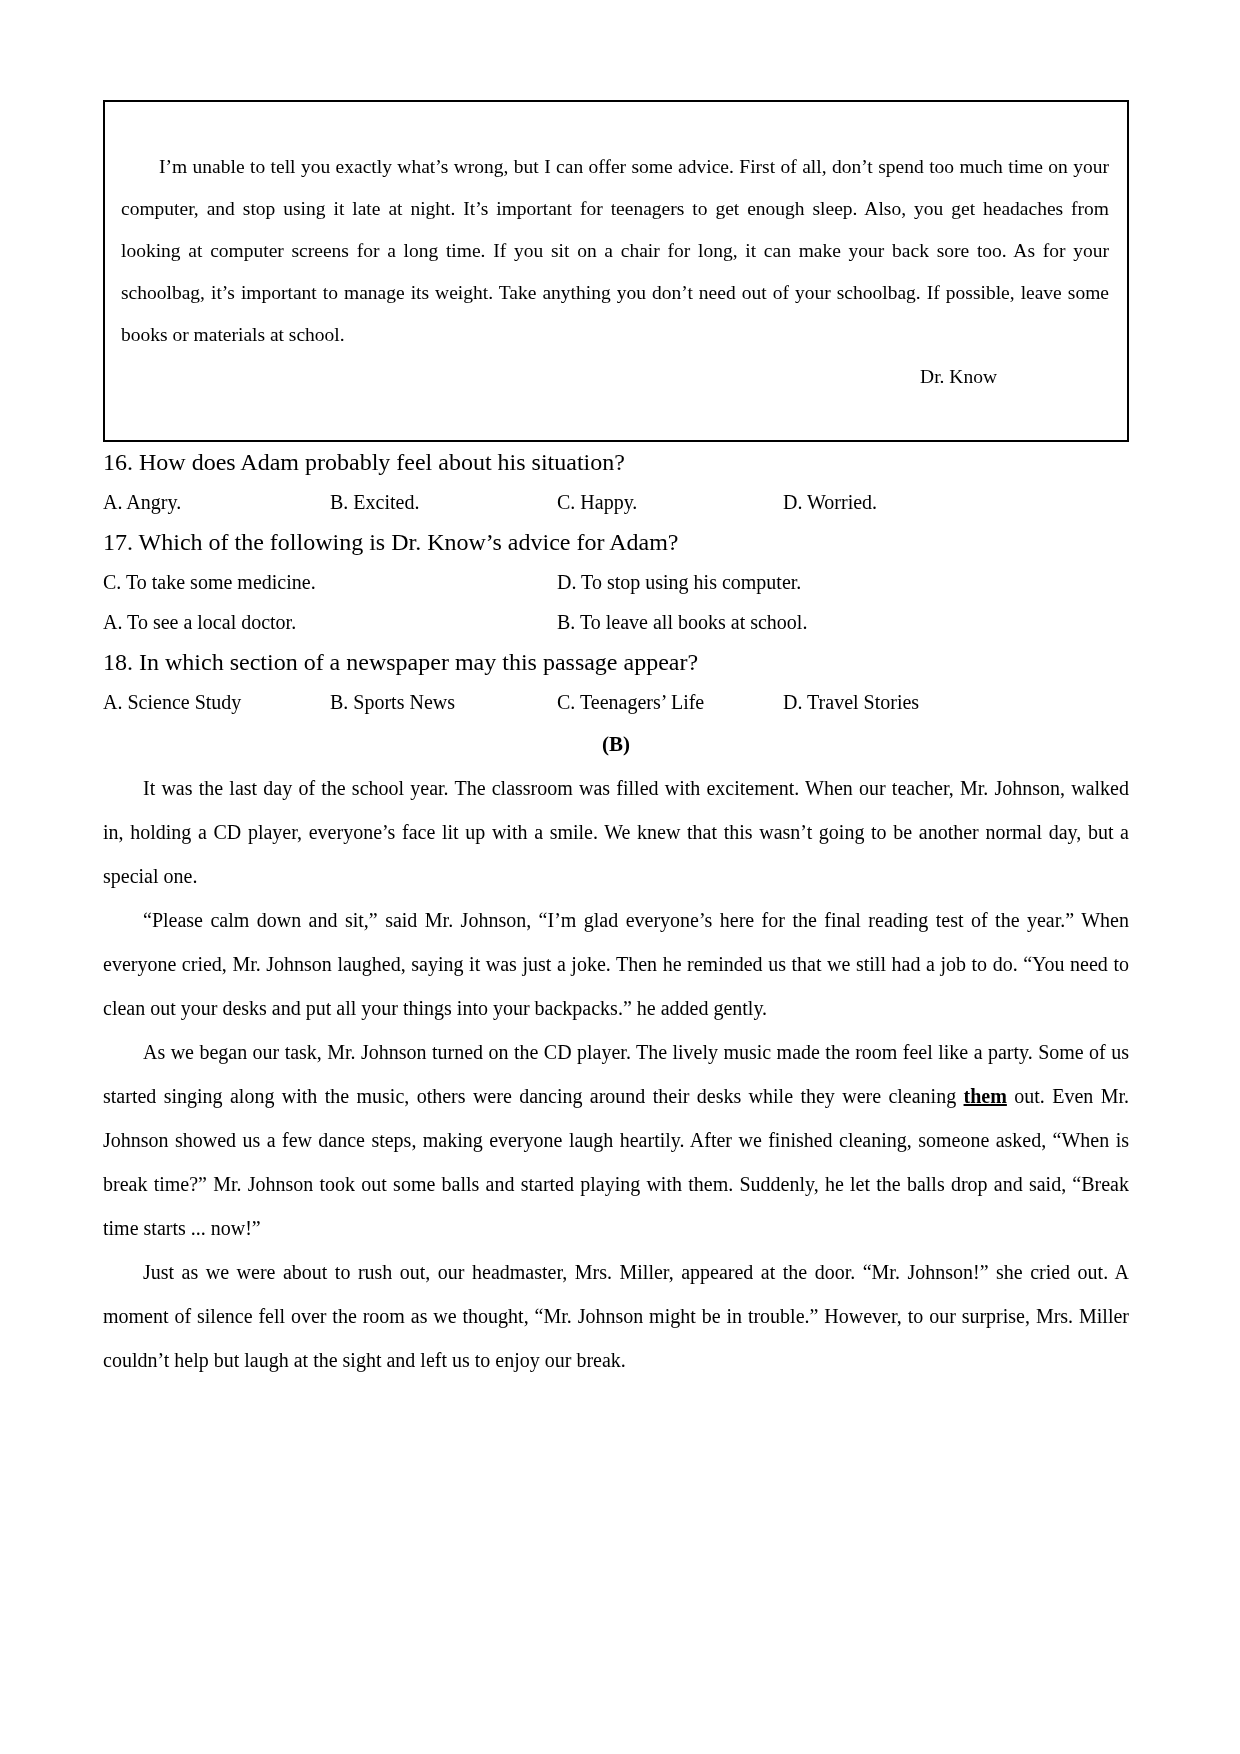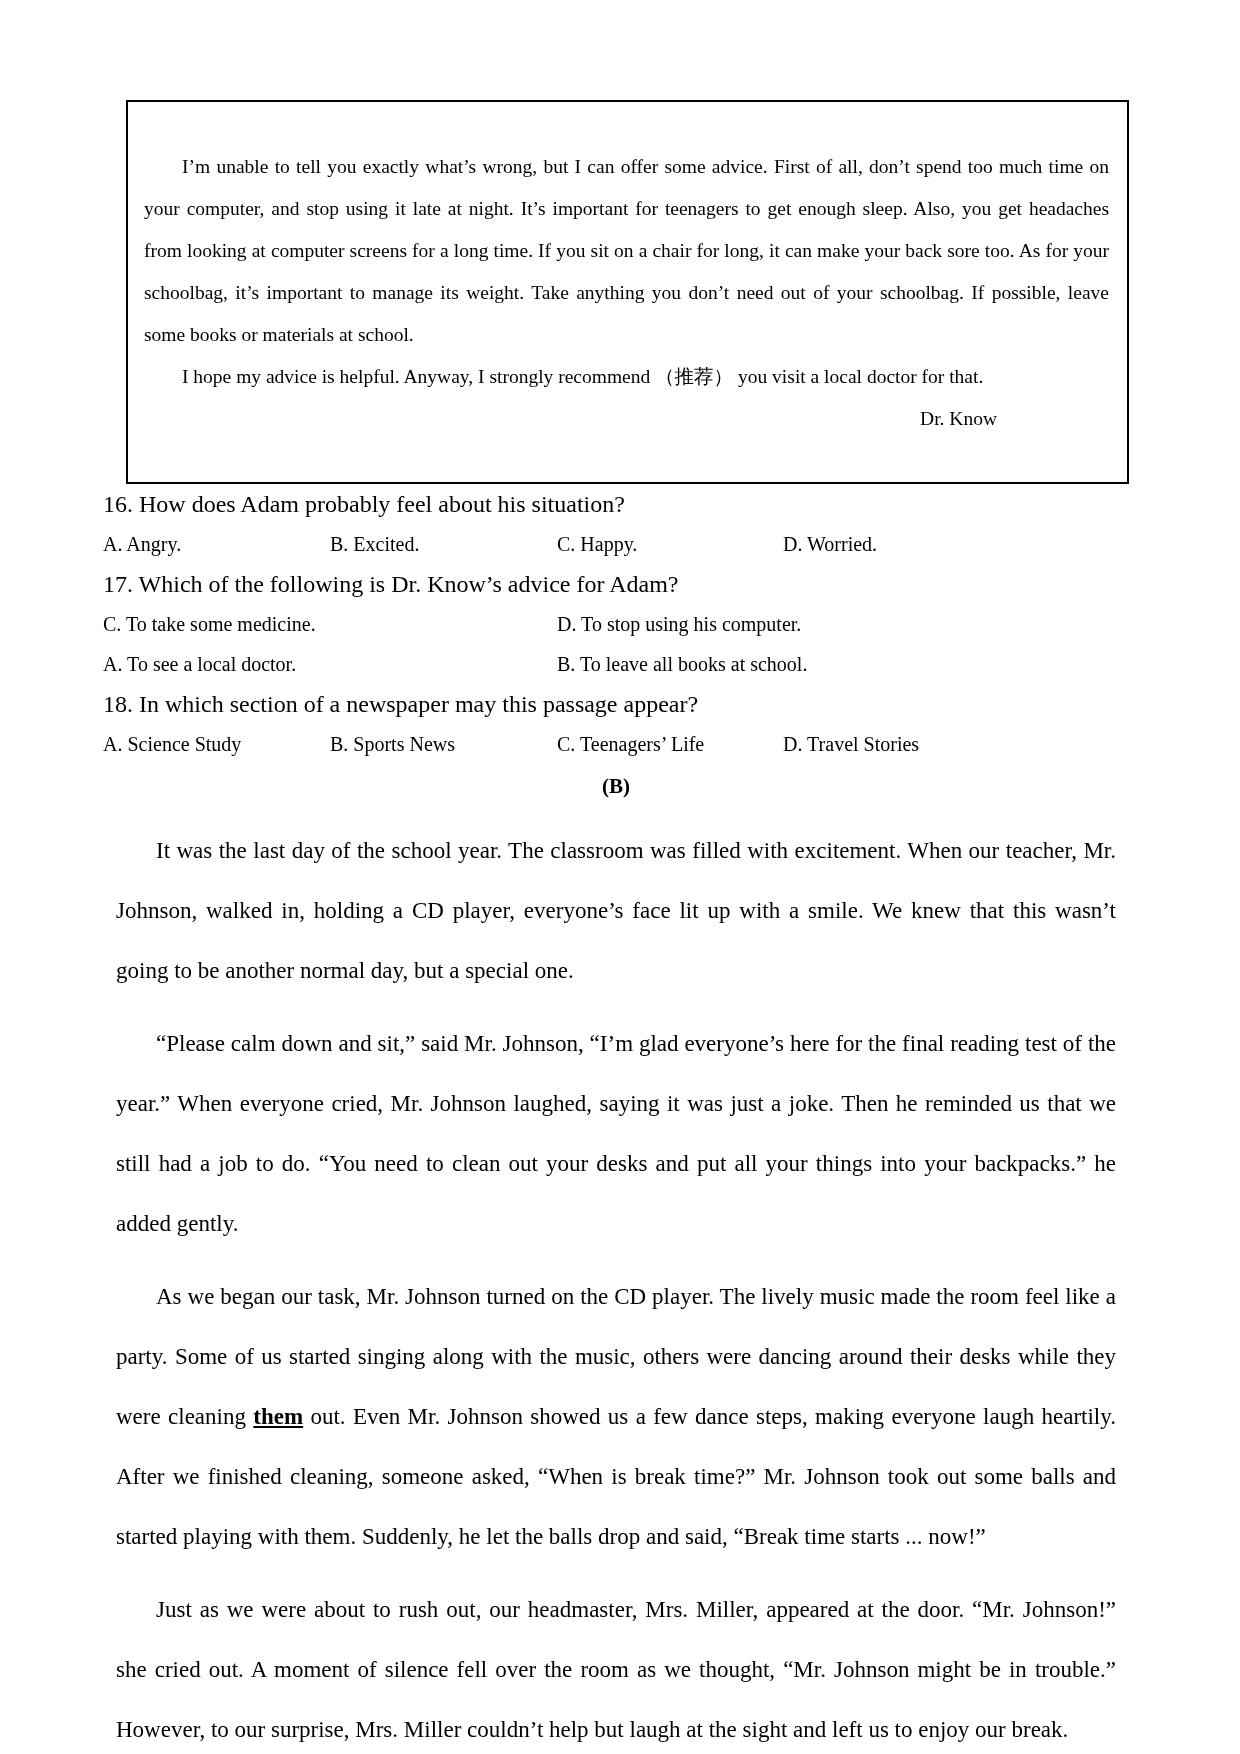--- a/index.html
+++ b/index.html
@@ -12,21 +12,21 @@
     font-family: "Liberation Serif", "DejaVu Serif", serif;
     overflow: hidden;
   }
   .content {
     position: absolute;
     left: 103px;
     top: 100px;
     width: 1026px;
   }
   .letter-box {
-    margin-left: 23px;
+    margin-left: 0;
     border: 2px solid #000000;
     padding: 44px 18px 42px 16px;
     box-sizing: border-box;
   }
   .letter-para {
     margin: 0;
     font-size: 19.5px;
     line-height: 42px;
     text-align: justify;
     text-indent: 38px;
@@ -55,23 +55,23 @@
   .t2 { left: 454px; }
   .t3 { left: 680px; }
   .sec-heading {
     font-size: 21px;
     line-height: 44px;
     font-weight: bold;
     text-align: center;
     margin: 0;
   }
   .para {
-    margin: 13px;
-    font-size: 23px;
-    line-height: 60px;
+    margin: 0;
+    font-size: 20px;
+    line-height: 44px;
     text-align: justify;
     text-indent: 40px;
   }
   .them-word {
     font-weight: bold;
     text-decoration: underline;
   }
   .footer {
     position: absolute;
     left: 0;
@@ -83,21 +83,20 @@
   }
 </style>
 </head>
 <body>
 
 <div class="page">
   <div class="content">
 
     <div class="letter-box">
       <p class="letter-para">I’m unable to tell you exactly what’s wrong, but I can offer some advice. First of all, don’t spend too much time on your computer, and stop using it late at night. It’s important for teenagers to get enough sleep. Also, you get headaches from looking at computer screens for a long time. If you sit on a chair for long, it can make your back sore too. As for your schoolbag, it’s important to manage its weight. Take anything you don’t need out of your schoolbag. If possible, leave some books or materials at school.</p>
-      <p class="letter-para">I hope my advice is helpful. Anyway, I strongly recommend （推荐） you visit a local doctor for that.</p>
       <p class="letter-signature">Dr. Know</p>
     </div>
 
     <div class="q-line"><span>16.</span> <span>How does Adam probably feel about his situation?</span></div>
 
     <div class="opt-row">
       <span class="opt t0">A. Angry.</span>
       <span class="opt t1">B. Excited.</span>
       <span class="opt t2">C. Happy.</span>
       <span class="opt t3">D. Worried.</span>

